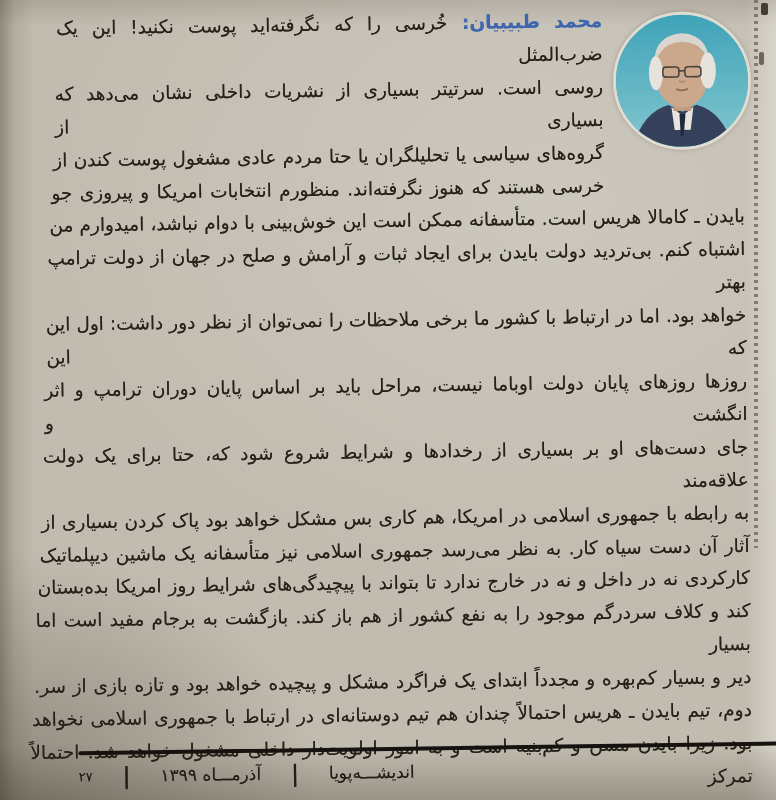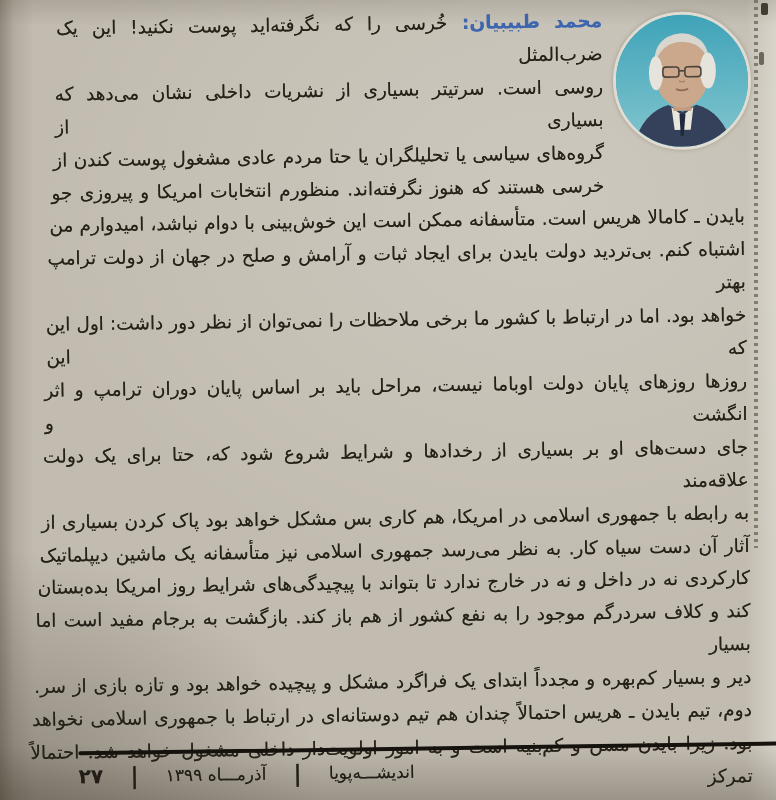--- a/index.html
+++ b/index.html
@@ -42,21 +42,21 @@
   .corner-mark.m2{top:52px;right:12px;width:5px;height:13px;opacity:.7;}
   
   .footer-rule{position:absolute;top:747px;left:74px;right:-18px;height:3.5px;background:#16130f;border-radius:2px;}
   .footer-row{
     position:absolute;top:757px;left:74px;width:336px;height:30px;
     direction:rtl;display:flex;align-items:center;justify-content:space-between;
     color:#221e17;text-shadow:0 0 .5px rgba(34,30,23,.6);
   }
   .footer-row .mag{font-size:17px;}
   .footer-row .date{font-size:17px;}
-  .footer-row .pnum{font-size:20px;font-weight:bold;}
+  .footer-row .pnum{font-size:13px;font-weight:normal;}
   .footer-row .sep{font-size:20px;font-weight:bold;transform:scaleY(1.15);}
 </style>
 </head>
 <body>
 
 <div class="page">
   <div class="tilt">
 
     <div class="photo">
       <svg width="132" height="132" viewBox="0 0 132 132">

